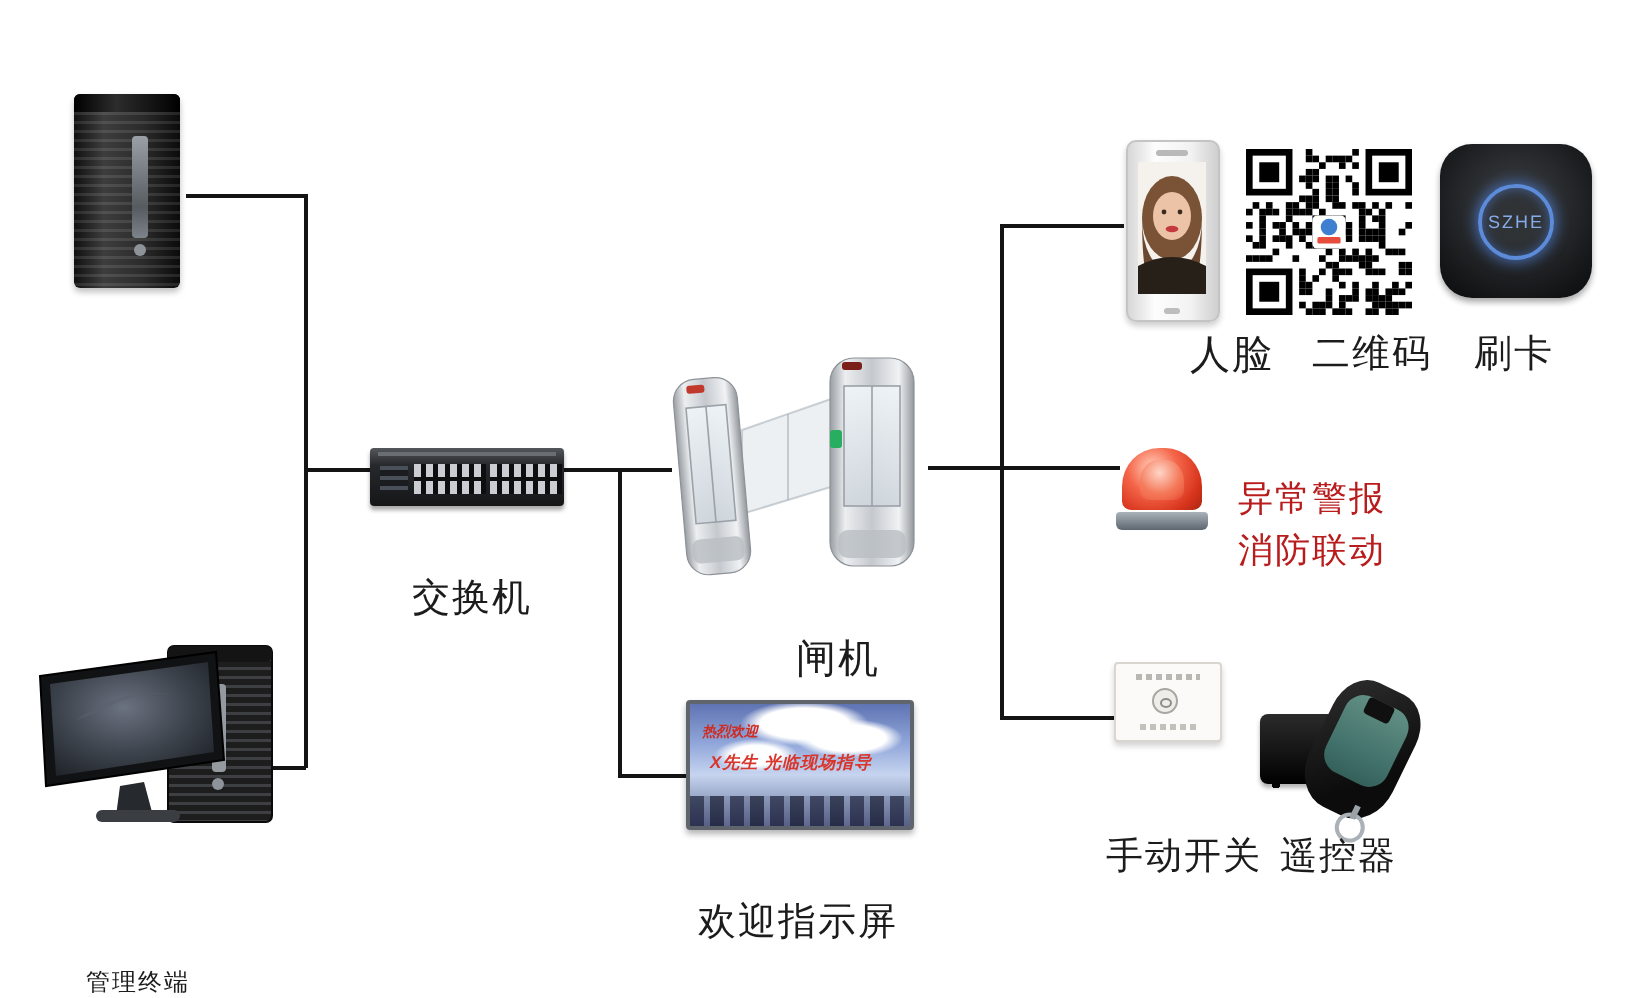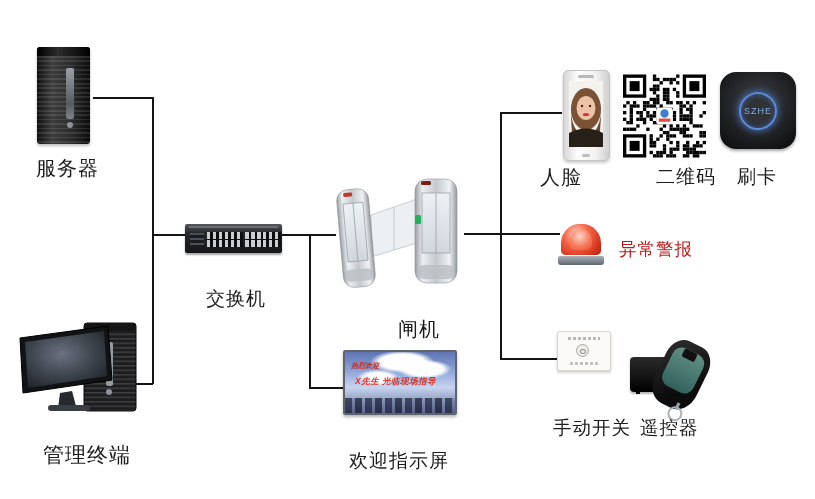--- a/index.html
+++ b/index.html
@@ -132,21 +132,20 @@
   <div class="line v" style="left:309px;top:234px;height:154px"></div>
   <div class="line h" style="left:309px;top:387px;width:35px"></div>
   <div class="line h" style="left:464px;top:233px;width:96px"></div>
   <div class="line v" style="left:500px;top:112px;height:248px"></div>
   <div class="line h" style="left:500px;top:112px;width:62px"></div>
   <div class="line h" style="left:500px;top:358px;width:58px"></div>
 
   <div class="server">
     <div class="drive-bay"></div>
   </div>
-  <div class="lbl" style="left:36px;top:155px;font-size:20px">服务器</div>
 
   <div class="switch-device">
     <div class="switch-leds"></div>
     <div class="ports p1"></div>
     <div class="ports p2"></div>
   </div>
   <div class="lbl" style="left:206px;top:286px">交换机</div>
 
   <div class="terminal">
     <svg width="122" height="96" viewBox="0 0 122 96">
@@ -167,21 +166,21 @@
       <rect x="88" y="22" width="7" height="44" rx="2" fill="#949aa0"></rect>
       <circle cx="91" cy="72" r="3" fill="#8d9399"></circle>
 
       <polygon points="2,18 90,6 94,60 5,73" fill="#101214" stroke="#000"></polygon>
       <polygon points="7,22 86,11 89,56 10,68" fill="url(#scr)"></polygon>
       <path d="M20,40 q25,-18 55,-12 q-22,-4 -40,6 q-10,5 -15,6 z" fill="#59616c" opacity=".5"></path>
       <polygon points="42,73 54,71 58,86 40,88" fill="#26292d"></polygon>
       <rect x="30" y="85" width="42" height="6" rx="3" fill="#3a3d41"></rect>
     </svg>
   </div>
-  <div class="lbl" style="left:43px;top:441px;font-size:21px">管理终端</div>
+  <div class="lbl" style="left:43px;top:483px;font-size:12px">管理终端</div>
 
   <div class="gate">
     <svg width="130" height="118" viewBox="0 0 130 118">
       <defs>
         <linearGradient id="silver" x1="0" y1="0" x2="1" y2="0">
           <stop offset="0" stop-color="#999ea3"></stop>
           <stop offset=".18" stop-color="#eceef0"></stop>
           <stop offset=".5" stop-color="#c5c9ce"></stop>
           <stop offset=".82" stop-color="#f0f2f4"></stop>
           <stop offset="1" stop-color="#93989d"></stop>
@@ -226,21 +225,21 @@
         <ellipse cx="17" cy="28" rx="15" ry="21" fill="#7a5236"></ellipse>
         <path d="M2,28 q0,26 4,38 h22 q4,-14 4,-38 q0,14 -6,22 h-18 q-6,-8 -6,-22 z" fill="#6b4730"></path>
         <ellipse cx="17" cy="27" rx="9.5" ry="12" fill="#ecc3a6"></ellipse>
         <circle cx="13" cy="25" r="1.2" fill="#3a2a20"></circle>
         <circle cx="21" cy="25" r="1.2" fill="#3a2a20"></circle>
         <ellipse cx="17" cy="33.5" rx="3.2" ry="1.6" fill="#c4393f"></ellipse>
         <path d="M0,52 q17,-9 34,0 v14 h-34 z" fill="#262019"></path>
       </svg>
     </div>
   </div>
-  <div class="lbl" style="left:540px;top:164px;font-size:20px">人脸</div>
+  <div class="lbl" style="left:595px;top:164px;font-size:20px">人脸</div>
 
   <div class="qr">
     <svg width="83" height="86" viewBox="0 0 100 100">
         <rect width="100" height="100" fill="#fff"></rect>
         <rect x="0" y="0" width="28" height="28" fill="#000"></rect>
         <rect x="4" y="4" width="20" height="20" fill="#fff"></rect>
         <rect x="8" y="8" width="12" height="12" fill="#000"></rect>
         <rect x="72" y="0" width="28" height="28" fill="#000"></rect>
         <rect x="76" y="4" width="20" height="20" fill="#fff"></rect>
         <rect x="80" y="8" width="12" height="12" fill="#000"></rect>
@@ -461,20 +460,21 @@
     </div>
   </div>
   <div class="lbl" style="left:737px;top:164px">刷卡</div>
 
   <div class="alarm">
     <div class="alarm-dome"></div>
     <div class="alarm-base"></div>
   </div>
   <div class="alarm-text">
     <div>异常警报</div>
+    <div>消防联动</div>
   </div>
 
   <div class="mswitch">
     <div class="ms-btn"></div>
   </div>
   <div class="lbl" style="left:553px;top:415px;font-size:18.5px">手动开关</div>
 
   <div class="receiver"></div>
   <div class="fob">
     <div class="fob-body"></div>

